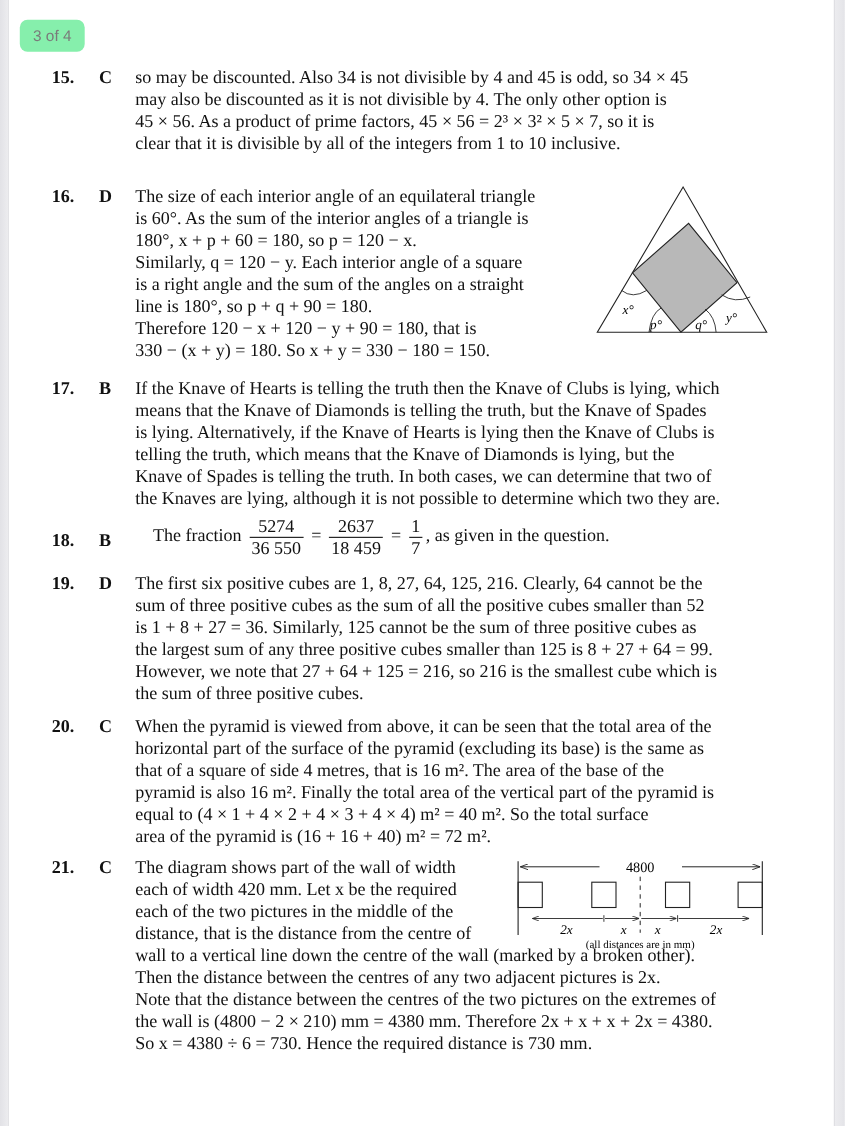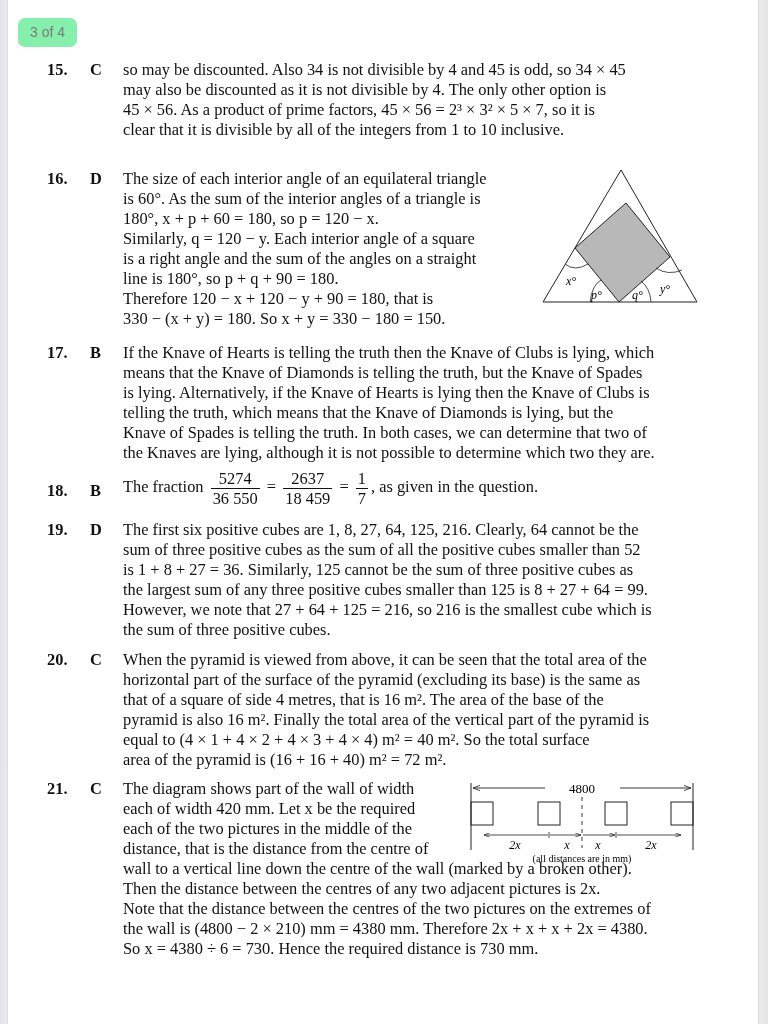--- a/index.html
+++ b/index.html
@@ -85,21 +85,21 @@
     <div>is lying. Alternatively, if the Knave of Hearts is lying then the Knave of Clubs is</div>
     <div>telling the truth, which means that the Knave of Diamonds is lying, but the</div>
     <div>Knave of Spades is telling the truth. In both cases, we can determine that two of</div>
     <div>the Knaves are lying, although it is not possible to determine which two they are.</div>
   </div>
 </div>
 
 <div class="q" style="top:481px;">
   <span class="num">18.</span>
   <span class="ans">B</span>
-  <div class="body" style="top:-12px; line-height:20px;">
+  <div class="body" style="top:-12px; line-height:20px;margin-left:16px;">
     <span>The fraction</span>
     <span class="frac">
       <span class="n">5274</span>
       <span class="d">36 550</span>
     </span>
     <span>=</span>
     <span class="frac">
       <span class="n">2637</span>
       <span class="d">18 459</span>
     </span>

